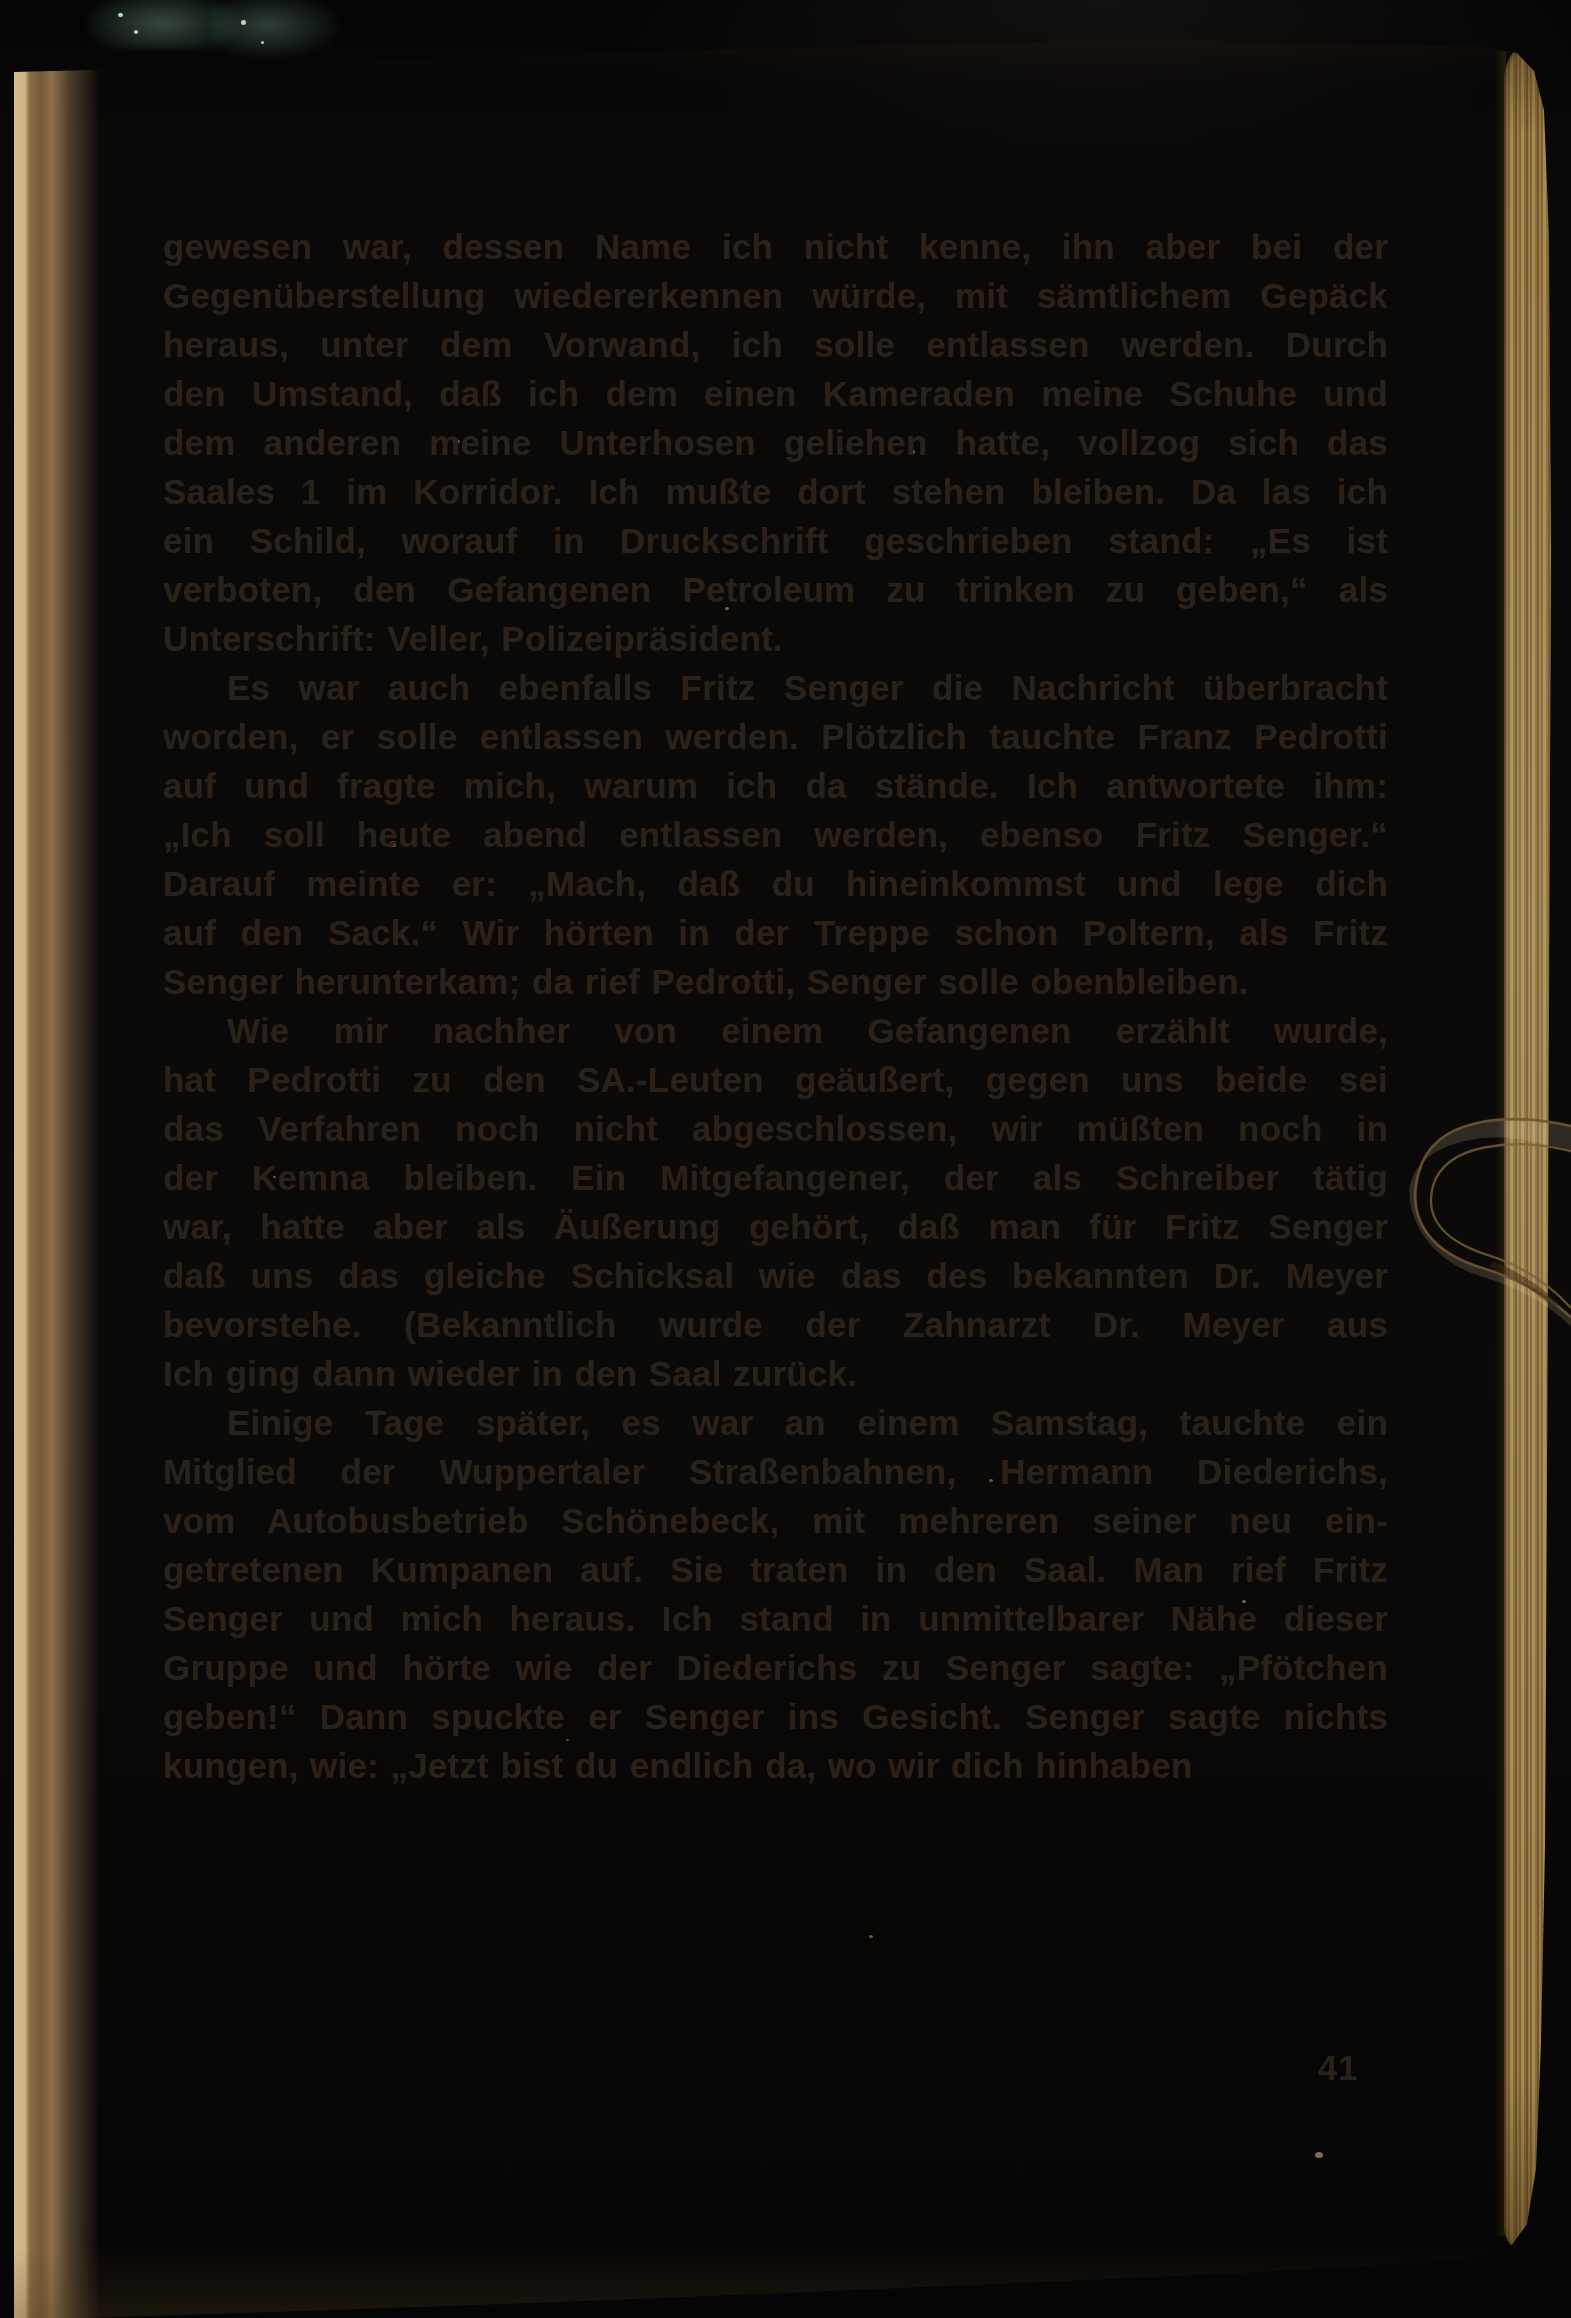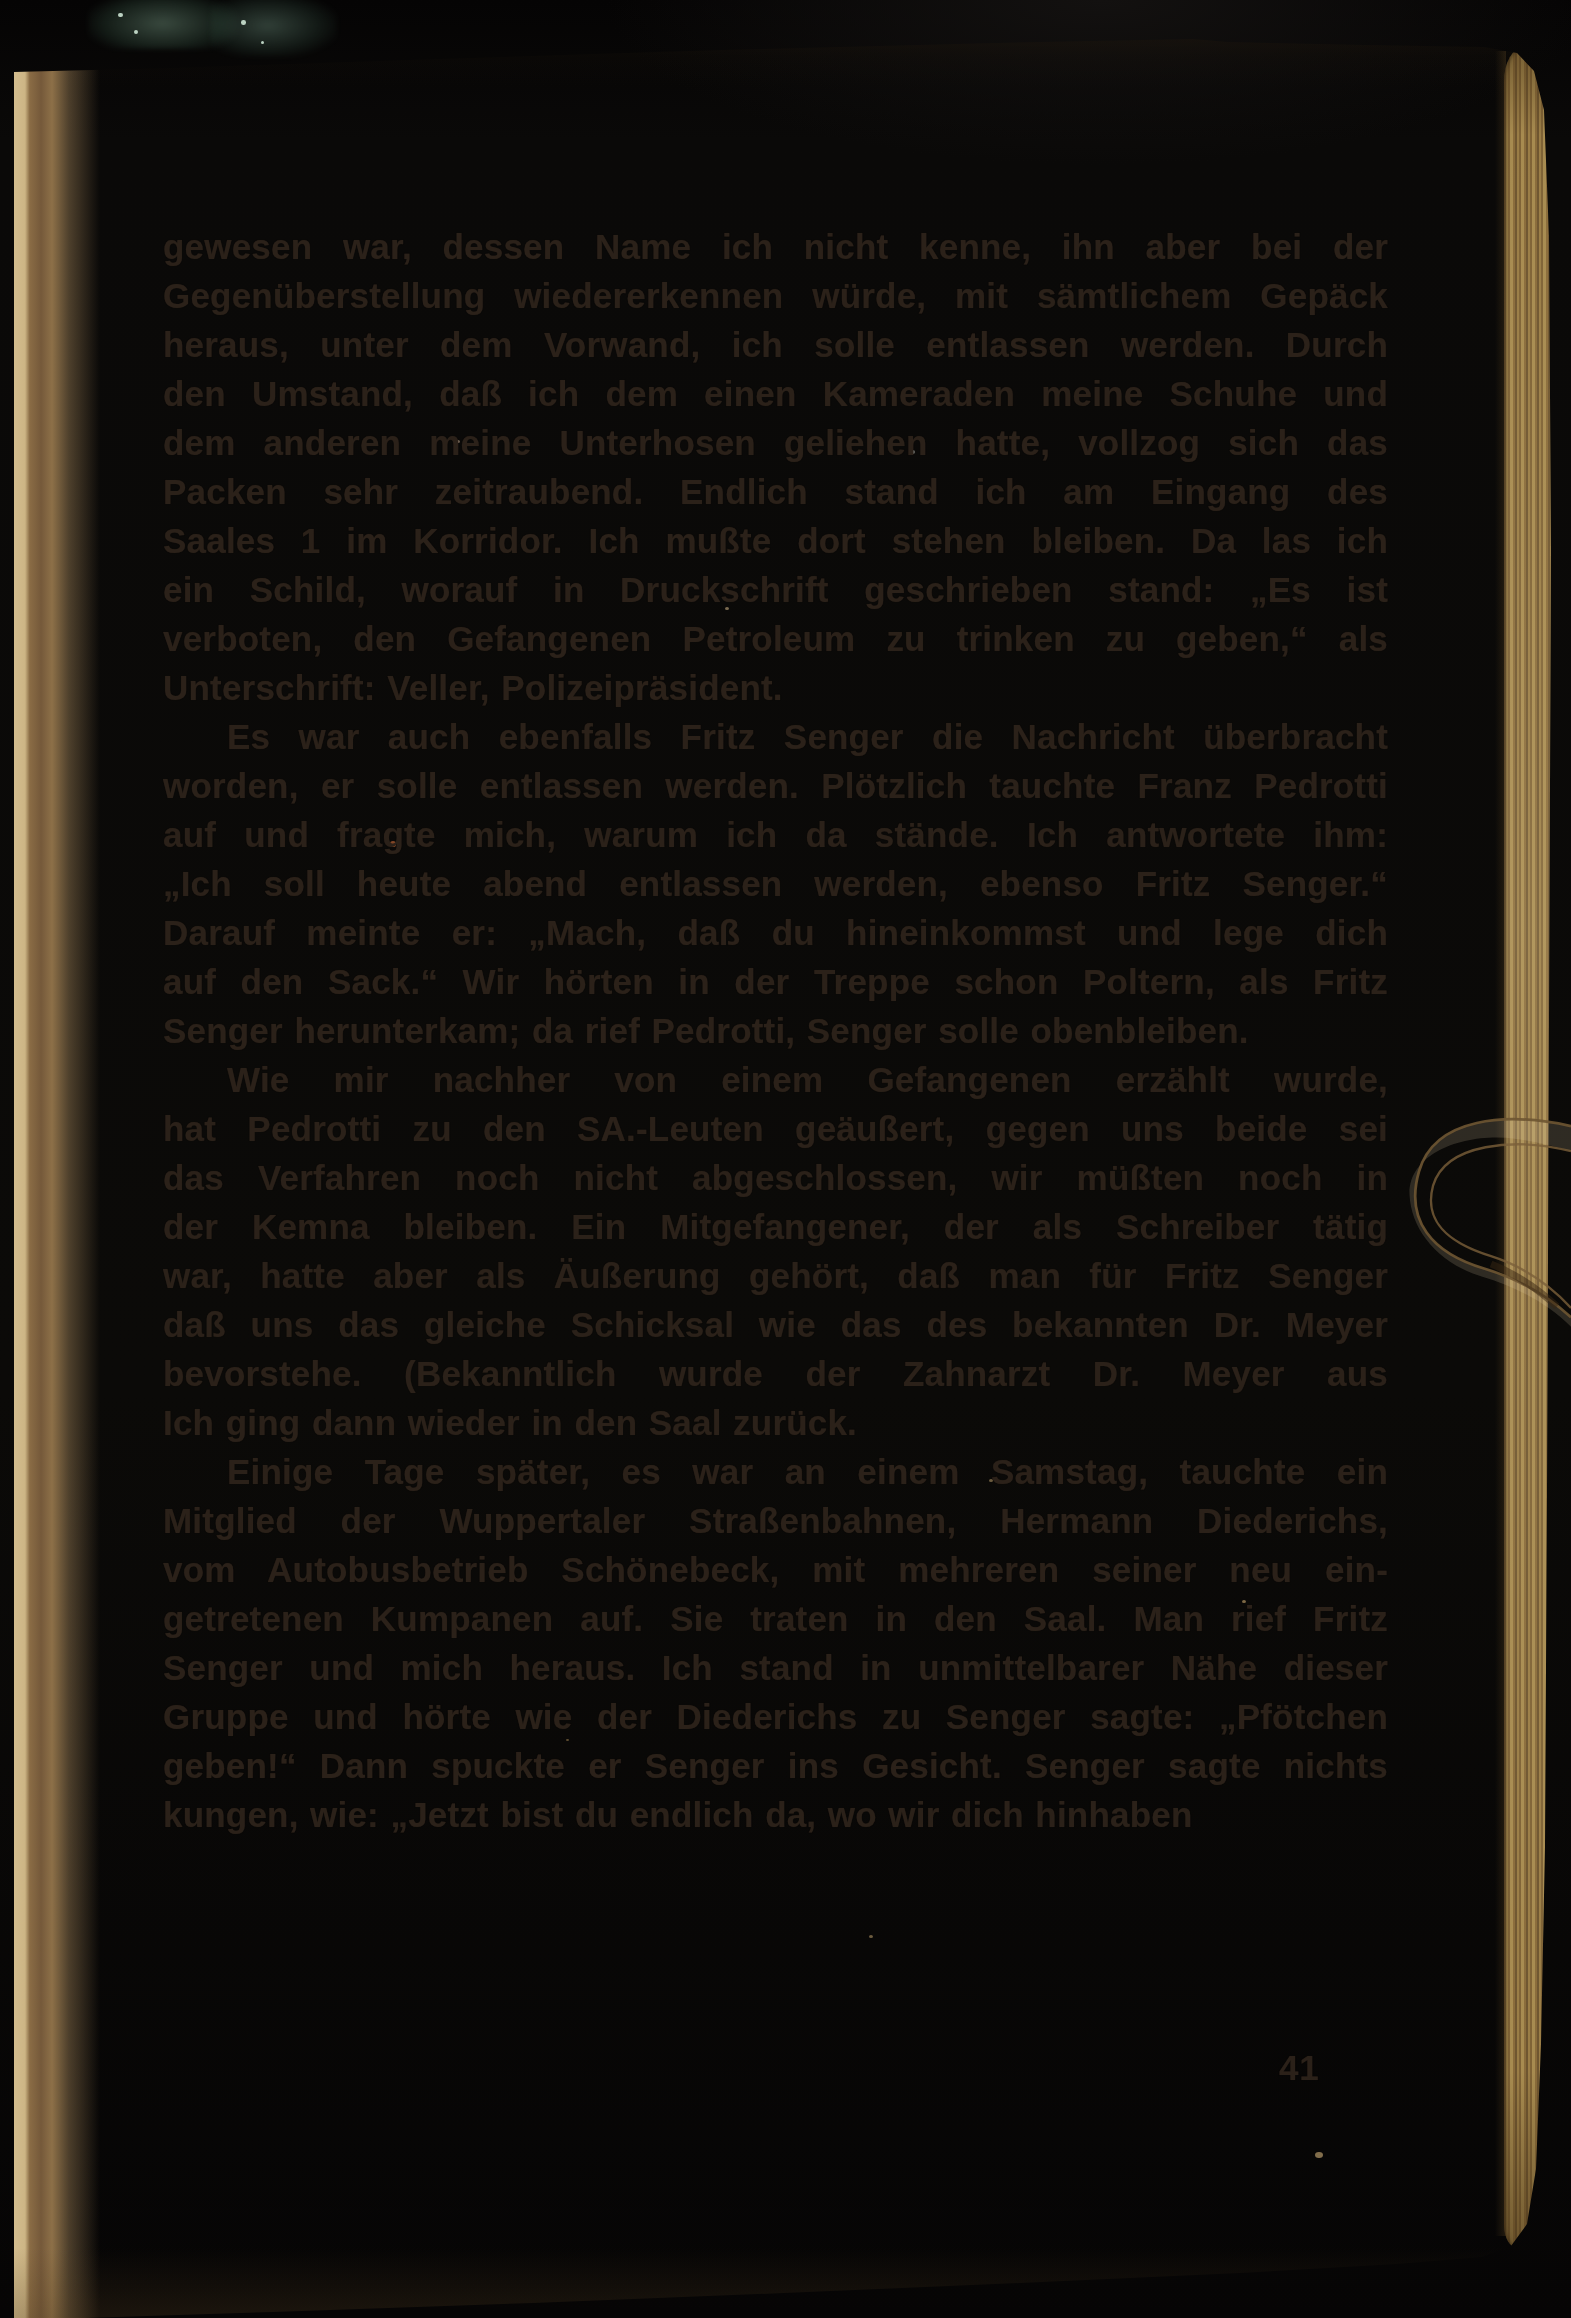--- a/index.html
+++ b/index.html
@@ -72,21 +72,21 @@
     font-size:35px;line-height:49px;font-weight:bold;
     color:#2b2119;letter-spacing:0.2px;word-spacing:1.6px;
     text-shadow:0 0 0.8px rgba(43,33,25,.55);
   }
   .para{margin:0;}
   .line{text-align:justify;text-align-last:justify;white-space:normal;}
   .line.indent{padding-left:64px;}
   .line.last{text-align:left;text-align-last:left;}
   .page-number{
     position:absolute;left:1265px;top:2048px;width:118px;
-    text-align:left;font-size:35px;font-weight:bold;color:#2b2119;
+    text-align:center;font-size:35px;font-weight:bold;color:#2b2119;
     letter-spacing:0.8px;text-shadow:0 0 0.8px rgba(43,33,25,.55);
   }
   .loop-svg{position:absolute;left:1397px;top:1110px;width:174px;height:236px;}
 </style>
 </head>
 <body>
 
 <div class="scan">
 
   <div class="glare g1"></div>
@@ -112,21 +112,20 @@
     <div class="fleck" style="left:855px;top:1935px;width:3.9px;height:3.1px;background:#6b5b3e;"></div>
     <div class="fleck" style="left:1301px;top:2152px;width:7.9px;height:6.3px;background:#b59a6a;opacity:.7;"></div>
 
     <div class="text-block" id="text-block">
         <div class="para">
           <div class="line">gewesen war, dessen Name ich nicht kenne, ihn aber bei der</div>
           <div class="line">Gegenüberstellung wiedererkennen würde, mit sämtlichem Gepäck</div>
           <div class="line">heraus, unter dem Vorwand, ich solle entlassen werden. Durch</div>
           <div class="line">den Umstand, daß ich dem einen Kameraden meine Schuhe und</div>
           <div class="line">dem anderen meine Unterhosen geliehen hatte, vollzog sich das</div>
-          <div class="line">Packen sehr zeitraubend. Endlich stand ich am Eingang des</div>
           <div class="line">Saales 1 im Korridor. Ich mußte dort stehen bleiben. Da las ich</div>
           <div class="line">ein Schild, worauf in Druckschrift geschrieben stand: „Es ist</div>
           <div class="line">verboten, den Gefangenen Petroleum zu trinken zu geben,“ als</div>
           <div class="line last">Unterschrift: Veller, Polizeipräsident.</div>
         </div>
         <div class="para">
           <div class="line indent">Es war auch ebenfalls Fritz Senger die Nachricht überbracht</div>
           <div class="line">worden, er solle entlassen werden. Plötzlich tauchte Franz Pedrotti</div>
           <div class="line">auf und fragte mich, warum ich da stände. Ich antwortete ihm:</div>
           <div class="line">„Ich soll heute abend entlassen werden, ebenso Fritz Senger.“</div>

